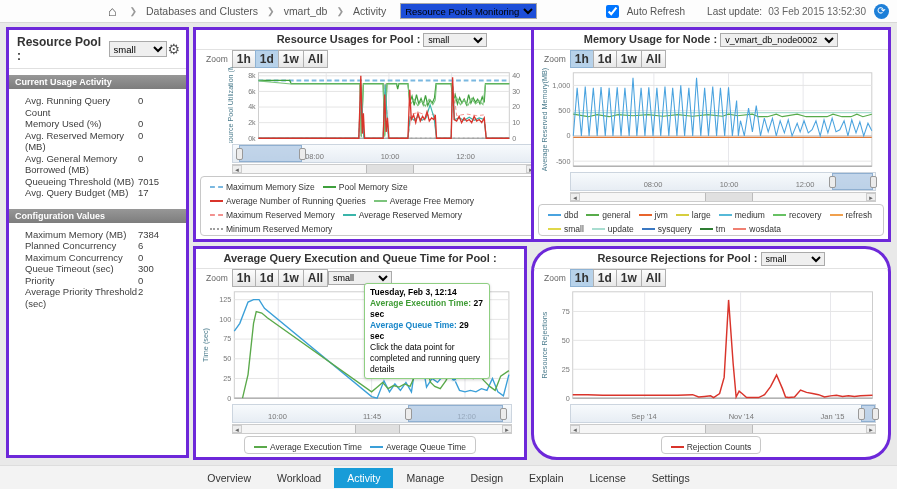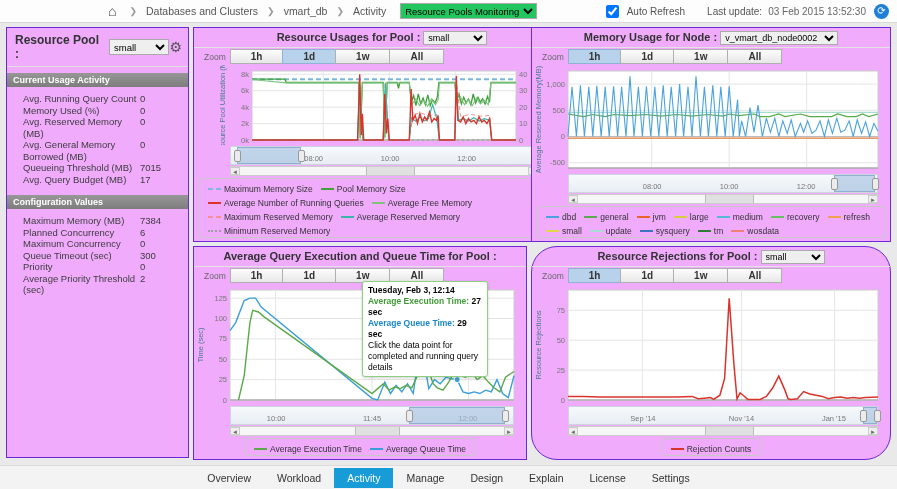--- a/index.html
+++ b/index.html
@@ -5,30 +5,30 @@
   * { margin:0; padding:0; box-sizing:border-box; }
   html,body { width:897px; height:489px; overflow:hidden; background:#e9e9e9;
     font-family:"Liberation Sans", sans-serif; font-size:11px; color:#333; }
 
   
   #topbar { position:absolute; left:0; top:0; right:0; height:23px; background:#fdfdfd;
     border-bottom:1px solid #d8d8d8; display:flex; align-items:center; padding:0 8px; }
   .crumb-home { font-size:14px; color:#444; margin:0 4px 0 100px; cursor:pointer; }
   .crumb-sep { color:#999; font-size:9px; margin:0 9px; }
   .crumb-link { color:#555; font-size:10.5px; cursor:pointer; }
-  #view-select { font-size:9.5px; height:16px; margin-left:14px; border:1px solid #aaa; background:#22c55e; }
+  #view-select { font-size:9.5px; height:16px; margin-left:14px; border:1px solid #aaa; background:#1d4ed8; }
   #topbar-right { margin-left:auto; display:flex; align-items:center; gap:8px; }
   #auto-refresh-label { font-size:10px; color:#555; }
   #last-update { font-size:10px; color:#666; margin-left:14px; }
   #last-update b { font-weight:normal; color:#555; margin-right:6px; }
   #refresh-icon { width:15px; height:15px; border-radius:50%; background:#1d7fd8; color:#fff;
     font-size:10px; line-height:14px; text-align:center; cursor:pointer; }
 
   
-  .panel { position:absolute; background:#f0abfc; border:1px solid #6d28d9; }
+  .panel { position:absolute; background:#ffffff; border:3px solid #6d28d9; }
 
   
   #sidebar { left:6px; top:27px; width:183px; height:431px; }
   #sidebar-head { display:flex; align-items:center; padding:5px 6px 5px 8px; border-bottom:1px solid #e0e0e0; }
   #sidebar-title { font-weight:bold; font-size:12px; color:#333; }
   #pool-select { font-size:9.5px; height:16px; width:62px; margin-left:5px; border:1px solid #aaa; }
   #gear-icon { margin-left:auto; font-size:14px; color:#555; cursor:pointer; }
   .section-head { background:linear-gradient(#979797,#7d7d7d); color:#fff; font-size:9px;
     font-weight:bold; padding:2px 6px; margin-top:6px; }
   .section-body { padding:6px 8px 4px 16px; }
@@ -43,23 +43,23 @@
   #panel-querytime  { left:193px; top:246px; width:334px; height:214px; }
   #panel-rejections { left:531px; top:246px; width:360px; height:214px;border-radius:26px; }
 
   .ptitle { height:20px; line-height:19px; text-align:center; border-bottom:1px solid #e2e2e2;
     font-weight:bold; font-size:11px; color:#333; flex:0 0 auto; }
   .ptitle select { font-size:9px; height:14px; width:64px; border:1px solid #aaa; font-weight:normal; }
   .ptitle select.wide { width:118px; }
 
   .zoomrow { flex:0 0 auto; height:17px; display:flex; align-items:center; padding-left:10px; }
   .zlabel { font-size:8.5px; color:#666; margin-right:5px; }
-  .zbtn { display:inline-block; min-width:18px; text-align:center; font-size:10px; font-weight:bold;
+  .zbtn { display:inline-block; min-width:18px; text-align:center; font-size:12px; font-weight:bold;
     color:#333; border:1px solid #b0b0b0; background:linear-gradient(#fdfdfd,#e7e7e7);
-    padding:1px 20px; margin-left:-1px; cursor:pointer; }
+    padding:1px 4px; margin-left:-1px; cursor:pointer; }
   .zbtn.sel { background:#b7d2ea; border-color:#8fb3d4; }
 
   svg.chart { flex:1 1 auto; min-height:0; width:100%; display:block; }
   svg text { font-family:"Liberation Sans", sans-serif; }
 
   .nav { flex:0 0 auto; height:19px; position:relative; margin:1px 12px 0 36px;
     background:linear-gradient(#f7fafc,#e7edf4); border:1px solid #ccd5df; }
   .nav.dual { margin-right:32px; }
   .nav-label { position:absolute; bottom:1px; transform:translateX(-50%); font-size:7.5px; color:#777; }
   .nav-sel { position:absolute; top:0; bottom:0; background:rgba(166,193,225,.65); border:1px solid #8fafd0; }

